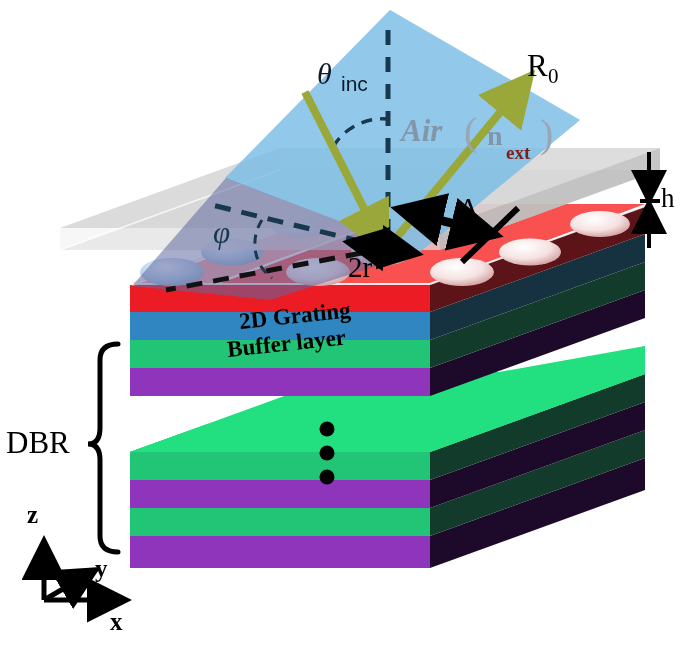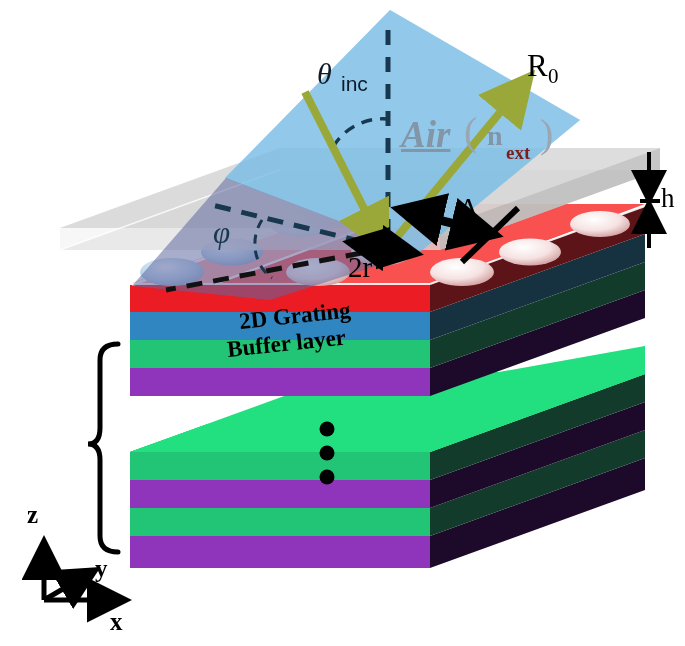--- a/index.html
+++ b/index.html
@@ -193,37 +193,38 @@
     <line x1="44" y1="600" x2="92" y2="572" stroke="#000000" stroke-width="5" marker-end="url(#arrowBlack)"></line>
   </g>
 </svg>
 
 <div class="lbl serif-r" style="left:317px;top:57px;font-size:30px;font-style:italic;color:#0d1b2a;">θ</div>
 <div class="lbl mono" style="left:341px;top:72px;font-size:21px;color:#0d1b2a;">inc</div>
 
 <div class="lbl serif-r" style="left:527px;top:48px;font-size:31px;color:#000000;">R</div>
 <div class="lbl serif-r" style="left:548px;top:64px;font-size:21px;color:#000000;">0</div>
 
-<div class="lbl serif-b" style="left:401px;top:113px;font-size:37px;font-style:italic;color:#8296a8;text-decoration:underline;">Air</div>
+<div class="lbl serif-b" style="left:401px;top:113px;font-size:31px;font-style:italic;color:#8296a8;">Air</div>
 <div class="lbl serif-r" style="left:464px;top:108px;font-size:40px;color:#9aa7b2;">(</div>
 <div class="lbl serif-b" style="left:487px;top:120px;font-size:28px;color:#8296a8;">n</div>
 <div class="lbl serif-b" style="left:506px;top:142px;font-size:19px;color:#7f1d1d;">ext</div>
 <div class="lbl serif-r" style="left:540px;top:110px;font-size:40px;color:#9aa7b2;">)</div>
 
 <div class="lbl serif-r" style="left:213px;top:215px;font-size:31px;font-style:italic;color:#17384f;">φ</div>
 
 <div class="lbl serif-r" style="left:458px;top:192px;font-size:29px;color:#000000;">Λ</div>
 
 <div class="lbl serif-r" style="left:348px;top:251px;font-size:29px;color:#000000;">2r</div>
 
 <div class="lbl serif-r" style="left:661px;top:183px;font-size:27px;color:#000000;">h</div>
 
 <div class="lbl serif-b" style="left:238px;top:309px;font-size:23px;color:#000000;
      transform:rotate(-6deg);transform-origin:left top;">2D Grating</div>
 <div class="lbl serif-b" style="left:226px;top:337px;font-size:23px;color:#000000;
      transform:rotate(-6deg);transform-origin:left top;">Buffer layer</div>
 
+<div class="lbl serif-r" style="left:6px;top:425px;font-size:31px;color:#000000;">DBR</div>
 
 <div class="lbl serif-b" style="left:27px;top:501px;font-size:25px;color:#000000;">z</div>
 <div class="lbl serif-b" style="left:95px;top:555px;font-size:25px;color:#000000;">y</div>
 <div class="lbl serif-b" style="left:110px;top:608px;font-size:25px;color:#000000;">x</div>
 
 </div>
 
 </body></html>

